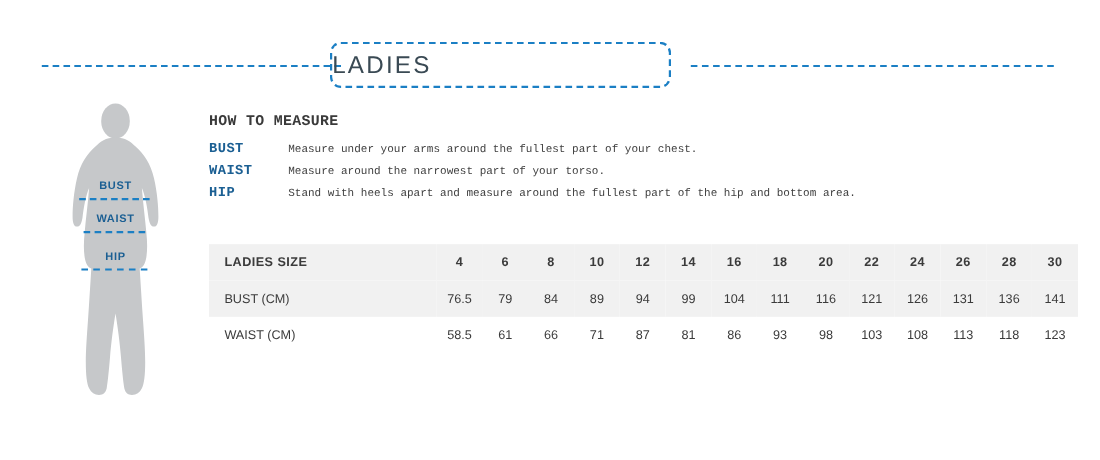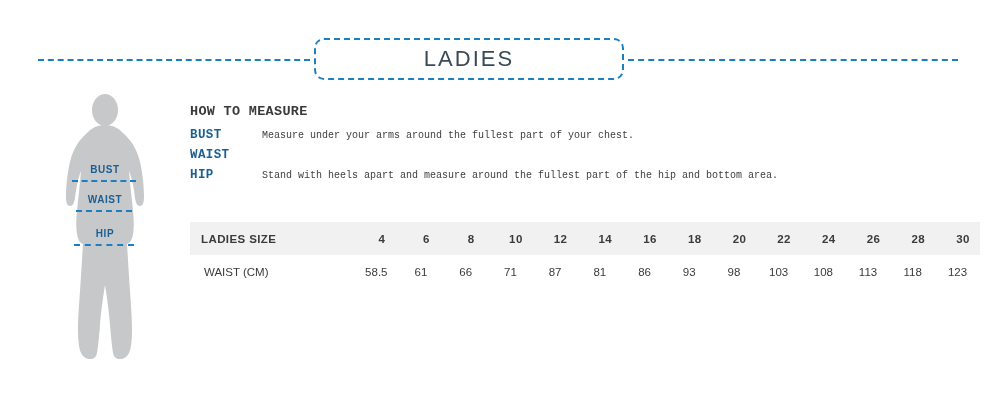--- a/index.html
+++ b/index.html
@@ -31,30 +31,30 @@
   .dash-line {
     position: absolute;
     top: 25px;
     height: 0;
     border-top: 2px dashed #1b7fc4;
   }
   .dash-line.left  { left: 38px;  width: 272px; }
   .dash-line.right { left: 628px; width: 330px; }
   .title-pill {
     position: absolute;
-    left: 314px;
+    left: 300px;
     top: 4px;
     width: 310px;
     height: 42px;
     border: 2px dashed #1b7fc4;
     border-radius: 10px;
     box-sizing: border-box;
     display: flex;
     align-items: center;
-    justify-content: center;
+    justify-content: flex-start;
   }
   .title-pill span {
     font-size: 22px;
     letter-spacing: 2px;
     color: #3a4a54;
     font-weight: 400;
   }
 
   
   .figure-wrap {
@@ -137,21 +137,21 @@
     color: #3b3b3b;
     padding: 0;
     vertical-align: middle;
     white-space: nowrap;
   }
   .size-table td.rowlabel {
     padding-left: 14px;
     width: 140px;
   }
   .size-table tr.shaded { background: #f1f1f1; }
-  .size-table tr.head td { font-weight: bold; letter-spacing: 0.4px; padding-left: 11px; }
+  .size-table tr.head td { font-weight: bold; letter-spacing: 0.4px; }
   .size-table td.val {
     text-align: center;
     width: 31px;
   }
   .size-table tr.head td.val { font-weight: bold; }
 </style>
 </head>
 <body>
 
 <div class="page">
@@ -191,20 +191,21 @@
 
   <div class="howto">
     <div class="howto-title">HOW TO MEASURE</div>
 
     <div class="howto-row">
       <div class="howto-term">BUST</div>
       <div class="howto-desc">Measure under your arms around the fullest part of your chest.</div>
     </div>
     <div class="howto-row">
       <div class="howto-term">WAIST</div>
+      <div class="howto-desc">Measure around the narrowest part of your torso.</div>
     </div>
     <div class="howto-row">
       <div class="howto-term">HIP</div>
       <div class="howto-desc">Stand with heels apart and measure around the fullest part of the hip and bottom area.</div>
     </div>
   </div>
 
   <table class="size-table">
     <tbody>
       <tr class="head shaded">
@@ -216,20 +217,37 @@
         <td class="val">12</td>
         <td class="val">14</td>
         <td class="val">16</td>
         <td class="val">18</td>
         <td class="val">20</td>
         <td class="val">22</td>
         <td class="val">24</td>
         <td class="val">26</td>
         <td class="val">28</td>
         <td class="val">30</td>
+      </tr>
+      <tr class="shaded">
+        <td class="rowlabel">BUST (CM)</td>
+        <td class="val">76.5</td>
+        <td class="val">79</td>
+        <td class="val">84</td>
+        <td class="val">89</td>
+        <td class="val">94</td>
+        <td class="val">99</td>
+        <td class="val">104</td>
+        <td class="val">111</td>
+        <td class="val">116</td>
+        <td class="val">121</td>
+        <td class="val">126</td>
+        <td class="val">131</td>
+        <td class="val">136</td>
+        <td class="val">141</td>
       </tr>
       <tr>
         <td class="rowlabel">WAIST (CM)</td>
         <td class="val">58.5</td>
         <td class="val">61</td>
         <td class="val">66</td>
         <td class="val">71</td>
         <td class="val">87</td>
         <td class="val">81</td>
         <td class="val">86</td>

